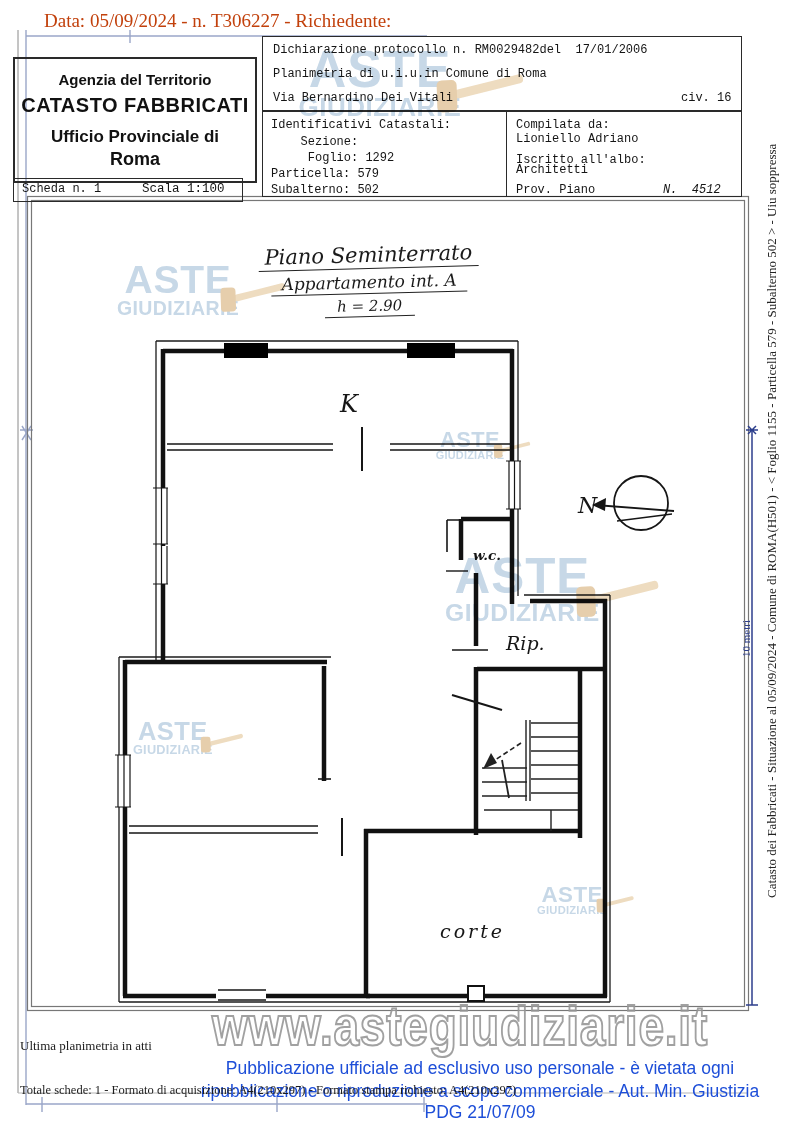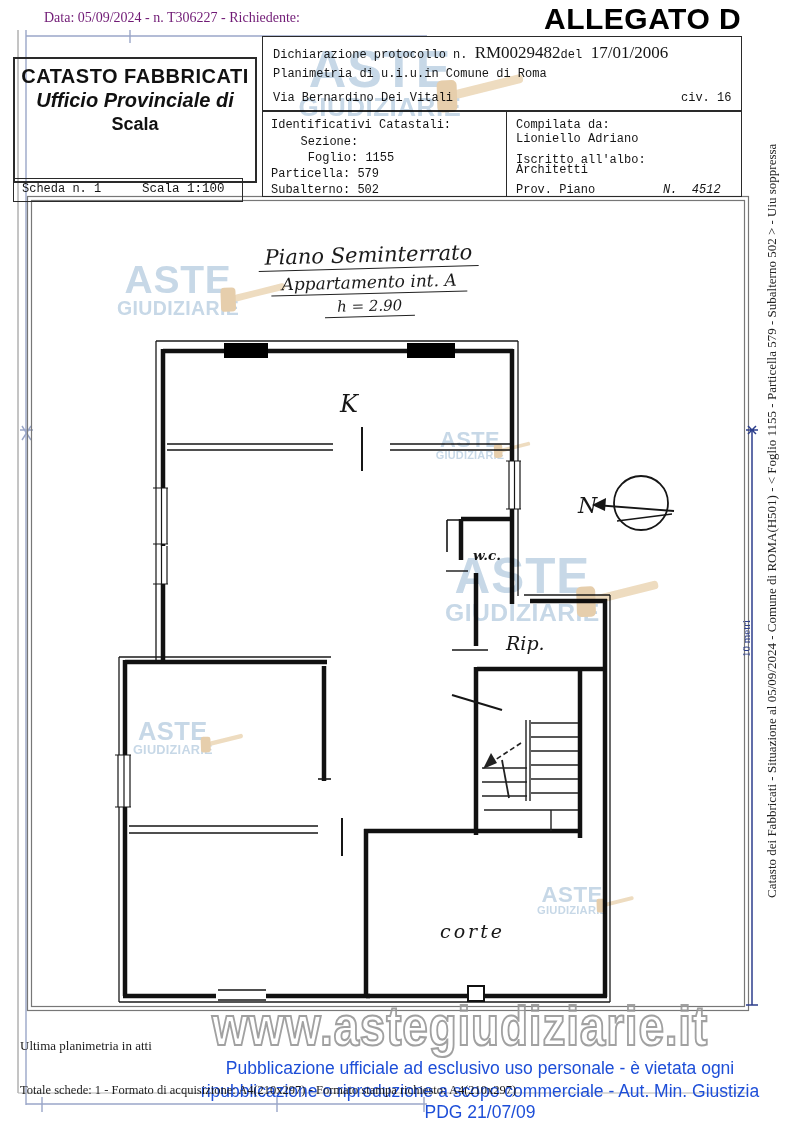--- a/index.html
+++ b/index.html
@@ -4,36 +4,36 @@
 <style>
   html,body{margin:0;padding:0;background:#fff;}
   #page{position:relative;width:800px;height:1131px;background:#fff;overflow:hidden;
         font-family:"Liberation Serif",serif;color:#111;}
   .abs{position:absolute;}
   .mono{font-family:"Liberation Mono",monospace;white-space:pre;color:#151515;}
   .serif{font-family:"Liberation Serif",serif;}
   .sans{font-family:"Liberation Sans",sans-serif;}
 
   
-  #scan-header{left:44px;top:10px;font-size:14px;color:#701a75;}
+  #scan-header{left:44px;top:10px;font-size:19px;color:#c2410c;}
   #allegato{left:544px;top:2px;font-size:30px;font-weight:600;letter-spacing:.5px;color:#000;}
 
   
   .box{position:absolute;border:1.5px solid #2a2a2a;background:transparent;}
   #protocol-box{left:262px;top:36px;width:478px;height:74px;}
   #ident-box{left:262px;top:110px;width:478px;height:85px;}
   #ident-divider{position:absolute;left:243px;top:0;width:0;height:100%;border-left:1.5px solid #2a2a2a;}
   #agenzia-box{left:13px;top:57px;width:240px;height:122px;border-width:2px;text-align:center;}
   #scheda-box{left:13px;top:178px;width:228px;height:22px;}
   .pline{position:absolute;font-size:12px;}
-  .ser-num{font-family:Liberation Serif, serif;font-size:17px;white-space:pre;}
+  .ser-num{font-family:Liberation Mono, monospace;font-size:12px;white-space:pre;}
 
   .ag1{margin-top:12px;font-size:15px;font-weight:bold;}
   .ag2{margin-top:6px;font-size:20px;font-weight:bold;letter-spacing:.5px;}
-  .ag3{margin-top:1px;font-size:20px;font-weight:bold;font-style:italic;}
+  .ag3{margin-top:10px;font-size:17px;font-weight:bold;}
   .ag4{margin-top:2px;font-size:18px;font-weight:bold;}
 
   
   .hand{font-family:"DejaVu Serif",serif;font-style:italic;color:#1a1a1a;}
   #plan-title{left:252px;top:243px;width:234px;text-align:center;transform:rotate(-1.5deg);}
   #plan-title .t1{font-size:21px;border-bottom:1.6px solid #222;display:inline-block;padding:0 6px 1px;}
   #plan-title .t2{font-size:17px;border-bottom:1.6px solid #222;display:inline-block;padding:0 10px 1px;margin-top:3px;}
   #plan-title .t3{font-size:15px;border-bottom:1.6px solid #222;display:inline-block;padding:0 12px 1px;margin-top:3px;}
 
   
@@ -177,48 +177,48 @@
     </g>
     <text x="578" y="513" font-size="22">N</text>
 
     <text x="340" y="412" font-size="24">K</text>
     <text x="473" y="560" font-size="13.5" font-weight="bold">w.c.</text>
     <text x="506" y="650" font-size="19">Rip.</text>
     <text x="440" y="938" font-size="19" letter-spacing="3">corte</text>
   </svg>
 
   <div class="abs serif" id="scan-header">Data: 05/09/2024 - n. T306227 - Richiedente:</div>
-  <div class="abs sans" id="allegato">ALLEGATO D</div>
 
   <div class="box" id="protocol-box">
     <div class="pline mono" style="left:10px;top:6px;"><span>Dichiarazione protocollo n. </span><span class="ser-num">RM0029482</span><span>del</span><span class="ser-num">  17/01/2006</span></div>
     <div class="pline mono" style="left:10px;top:30px;">Planimetria di u.i.u.in Comune di Roma</div>
     <div class="pline mono" style="left:10px;top:54px;">Via Bernardino Dei Vitali</div>
     <div class="pline mono" style="left:418px;top:54px;">civ. 16</div>
   </div>
 
   <div class="box" id="ident-box">
     <div id="ident-divider"></div>
     <div class="pline mono" style="left:8px;top:7px;">Identificativi Catastali:</div>
     <div class="pline mono" style="left:16px;top:24px;">   Sezione:</div>
-    <div class="pline mono" style="left:16px;top:40px;">    Foglio: 1155</div>
+    <div class="pline mono" style="left:16px;top:40px;">    Foglio: 1292</div>
     <div class="pline mono" style="left:8px;top:56px;">Particella: 579</div>
     <div class="pline mono" style="left:8px;top:72px;">Subalterno: 502</div>
     <div class="pline mono" style="left:253px;top:7px;">Compilata da:</div>
     <div class="pline mono" style="left:253px;top:21px;text-align:center;">Lioniello Adriano</div>
     <div class="pline mono" style="left:253px;top:42px;">Iscritto all'albo:</div>
     <div class="pline mono" style="left:253px;top:52px;">Architetti</div>
     <div class="pline mono" style="left:253px;top:72px;">Prov. Piano</div>
     <div class="pline mono" style="left:400px;top:72px;font-style:italic;">N.  4512</div>
   </div>
 
   <div class="box sans" id="agenzia-box">
+    <div class="ag1">Agenzia del Territorio</div>
     <div class="ag2">CATASTO FABBRICATI</div>
     <div class="ag3">Ufficio Provinciale di</div>
-    <div class="ag4">Scala</div>
+    <div class="ag4">Roma</div>
   </div>
 
   <div class="box" id="scheda-box">
     <span class="mono abs" style="left:8px;top:3px;font-size:12px;">Scheda n. 1</span>
     <span class="mono abs" style="left:128px;top:3px;font-size:12.5px;">Scala 1:100</span>
   </div>
 
   <div class="abs hand" id="plan-title">
     <div><span class="t1">Piano Seminterrato</span></div>
     <div><span class="t2">Appartamento int. A</span></div>

